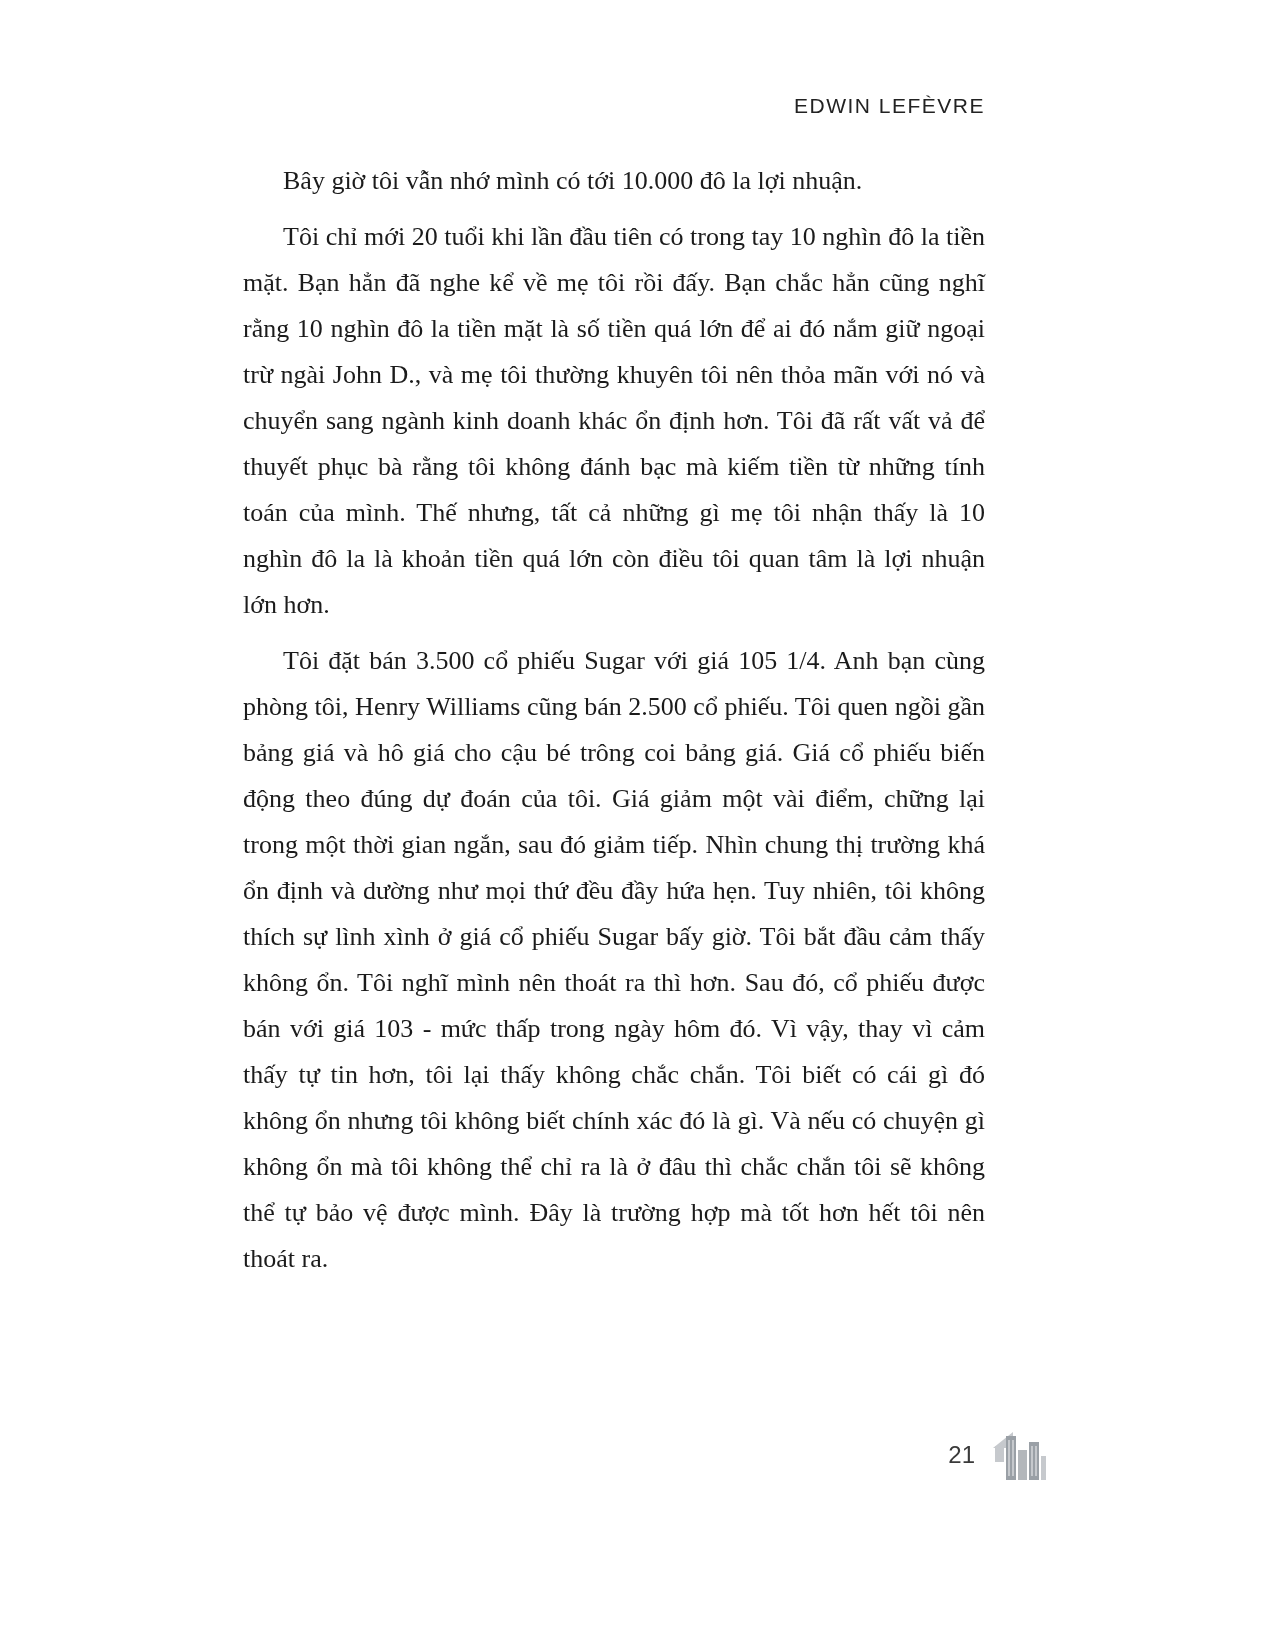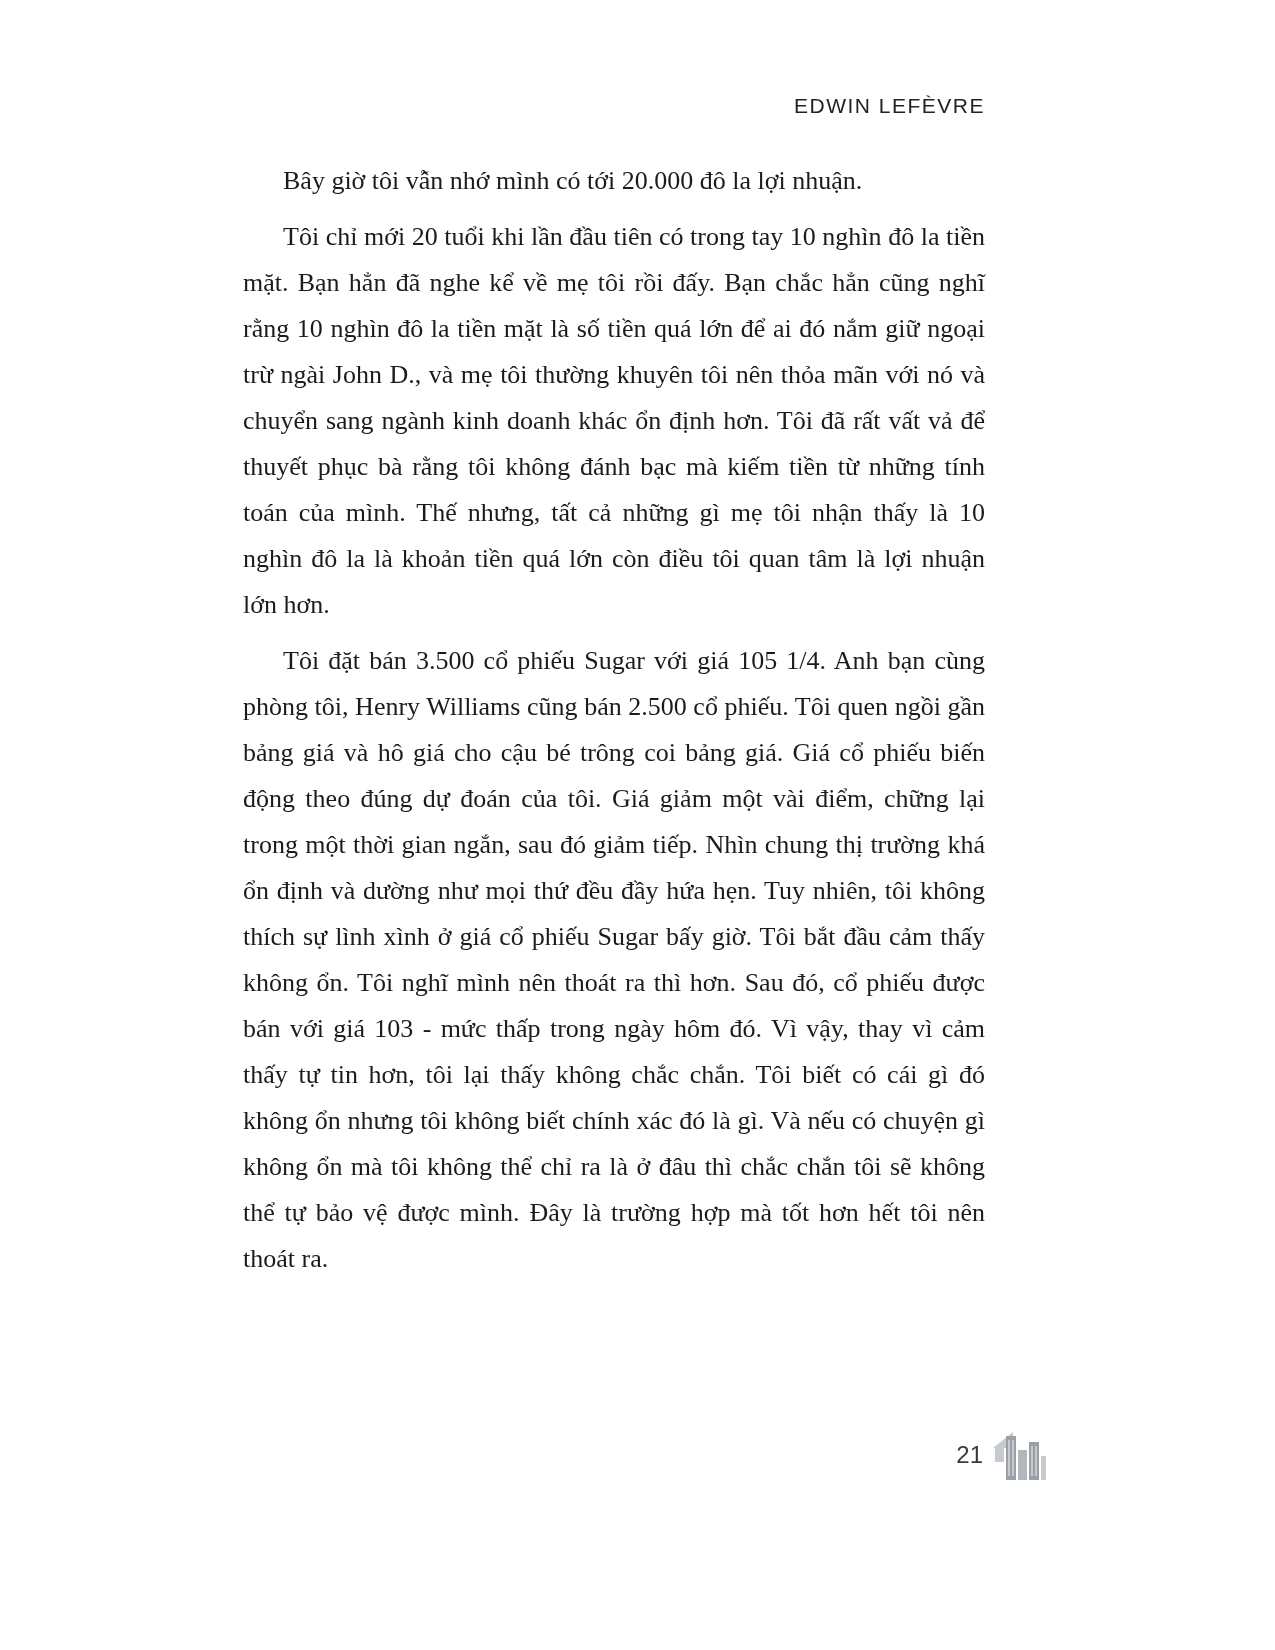--- a/index.html
+++ b/index.html
@@ -42,21 +42,21 @@
   }
   .para.para-continues {
     text-align-last: justify;
   }
   .footer {
     position: absolute;
     top: 1430px;
     right: 228px;
     display: flex;
     align-items: center;
-    gap: 8px;
+    gap: 16px;
   }
   .page-number {
     font-family: "Liberation Sans", sans-serif;
     font-size: 24px;
     color: #3a3a3a;
     line-height: 48px;
   }
   .logo {
     display: inline-block;
     width: 56px;
@@ -64,21 +64,21 @@
   }
 </style>
 </head>
 <body>
 
 <div class="page">
 
   <div class="running-header">EDWIN LEFÈVRE</div>
 
   <div class="content">
-    <p class="para">Bây giờ tôi vẫn nhớ mình có tới 20.000 đô la lợi nhuận.</p>
+    <p class="para">Bây giờ tôi vẫn nhớ mình có tới 10.000 đô la lợi nhuận.</p>
     <p class="para">Tôi chỉ mới 20 tuổi khi lần đầu tiên có trong tay 10 nghìn đô la tiền mặt. Bạn hẳn đã nghe kể về mẹ tôi rồi đấy. Bạn chắc hẳn cũng nghĩ rằng 10 nghìn đô la tiền mặt là số tiền quá lớn để ai đó nắm giữ ngoại trừ ngài John D., và mẹ tôi thường khuyên tôi nên thỏa mãn với nó và chuyển sang ngành kinh doanh khác ổn định hơn. Tôi đã rất vất vả để thuyết phục bà rằng tôi không đánh bạc mà kiếm tiền từ những tính toán của mình. Thế nhưng, tất cả những gì mẹ tôi nhận thấy là 10 nghìn đô la là khoản tiền quá lớn còn điều tôi quan tâm là lợi nhuận lớn hơn.</p>
     <p class="para">Tôi đặt bán 3.500 cổ phiếu Sugar với giá 105 1/4. Anh bạn cùng phòng tôi, Henry Williams cũng bán 2.500 cổ phiếu. Tôi quen ngồi gần bảng giá và hô giá cho cậu bé trông coi bảng giá. Giá cổ phiếu biến động theo đúng dự đoán của tôi. Giá giảm một vài điểm, chững lại trong một thời gian ngắn, sau đó giảm tiếp. Nhìn chung thị trường khá ổn định và dường như mọi thứ đều đầy hứa hẹn. Tuy nhiên, tôi không thích sự lình xình ở giá cổ phiếu Sugar bấy giờ. Tôi bắt đầu cảm thấy không ổn. Tôi nghĩ mình nên thoát ra thì hơn. Sau đó, cổ phiếu được bán với giá 103 - mức thấp trong ngày hôm đó. Vì vậy, thay vì cảm thấy tự tin hơn, tôi lại thấy không chắc chắn. Tôi biết có cái gì đó không ổn nhưng tôi không biết chính xác đó là gì. Và nếu có chuyện gì không ổn mà tôi không thể chỉ ra là ở đâu thì chắc chắn tôi sẽ không thể tự bảo vệ được mình. Đây là trường hợp mà tốt hơn hết tôi nên thoát ra.</p>
   </div>
 
   <div class="footer">
     <span class="page-number">21</span>
     <span class="logo">
       <svg width="56" height="50" viewBox="0 0 56 50" xmlns="http://www.w3.org/2000/svg">
         <polygon points="2,18 22,2 22,18" fill="#c6c9cd"></polygon>
         <rect x="4" y="16" width="9" height="16" fill="#c6c9cd"></rect>

